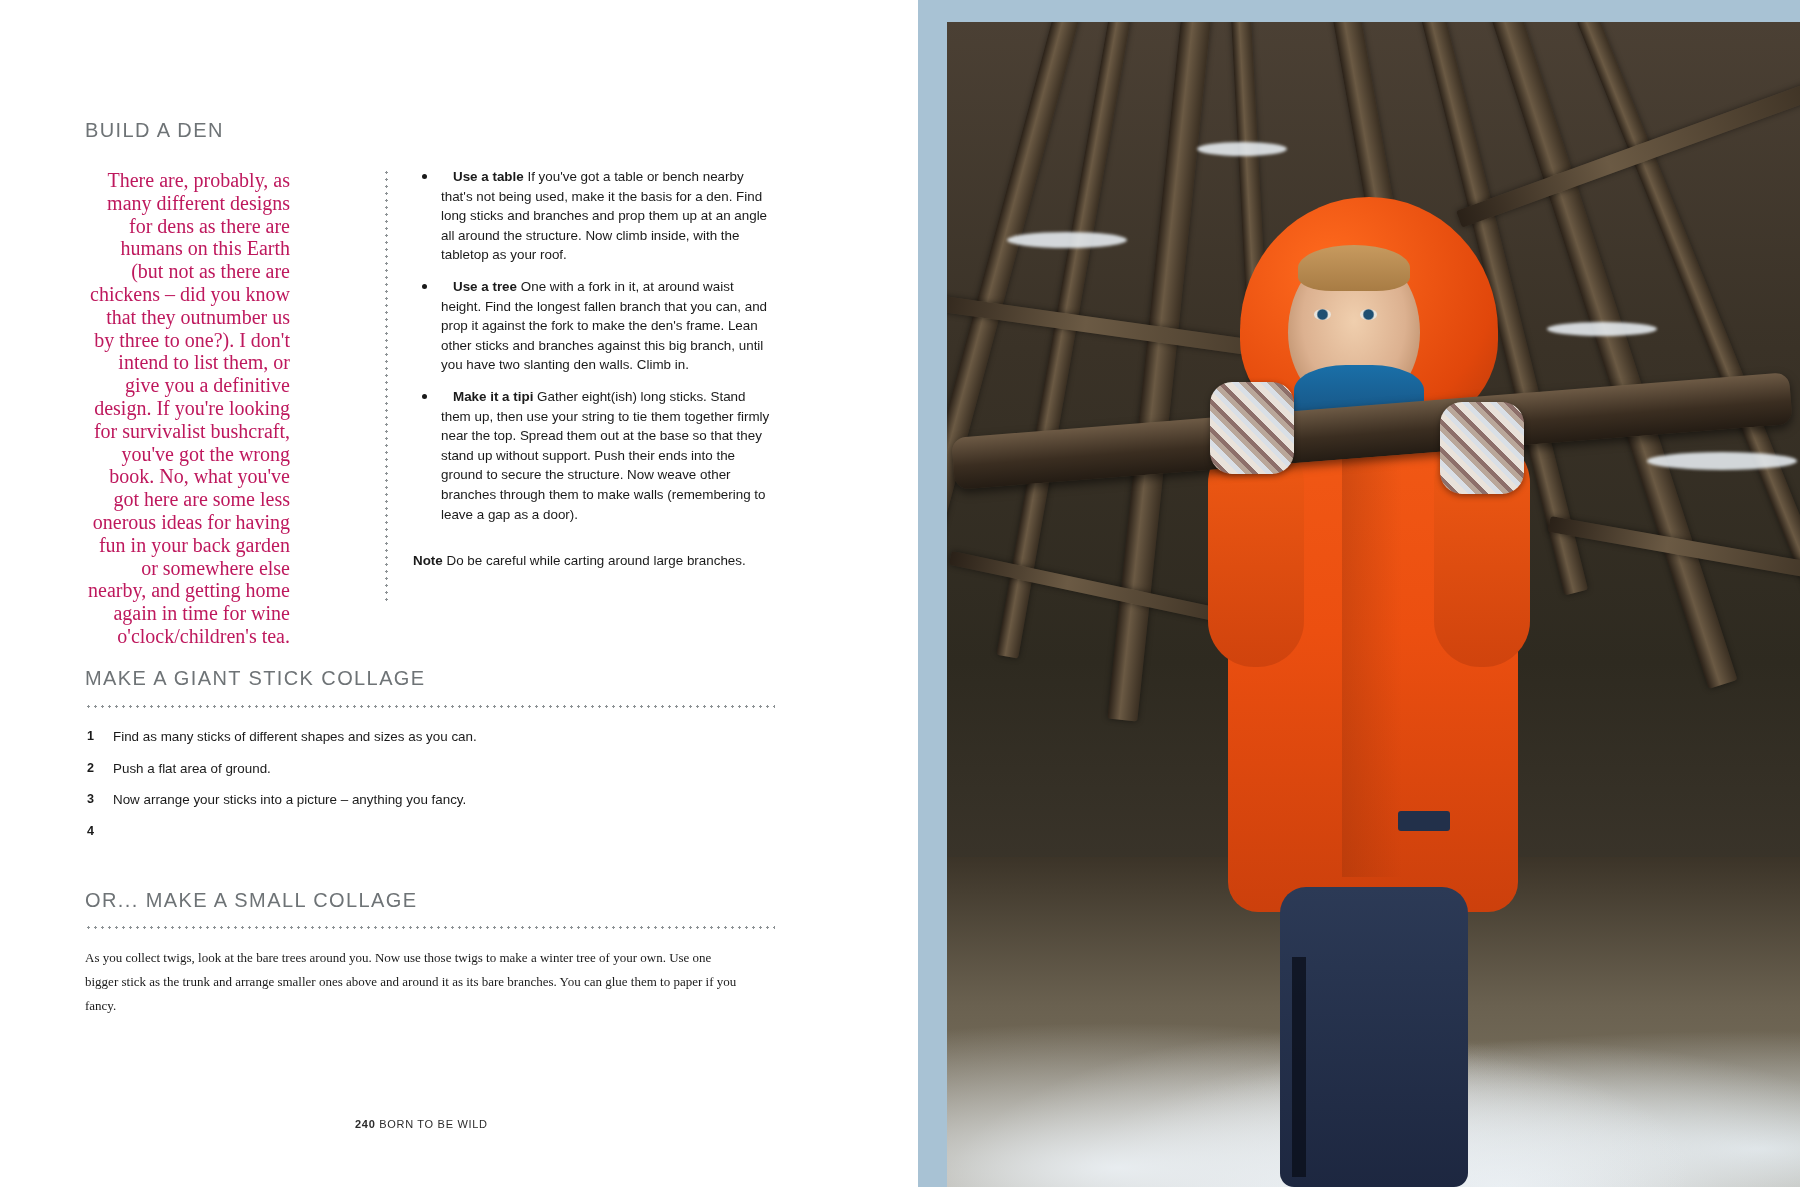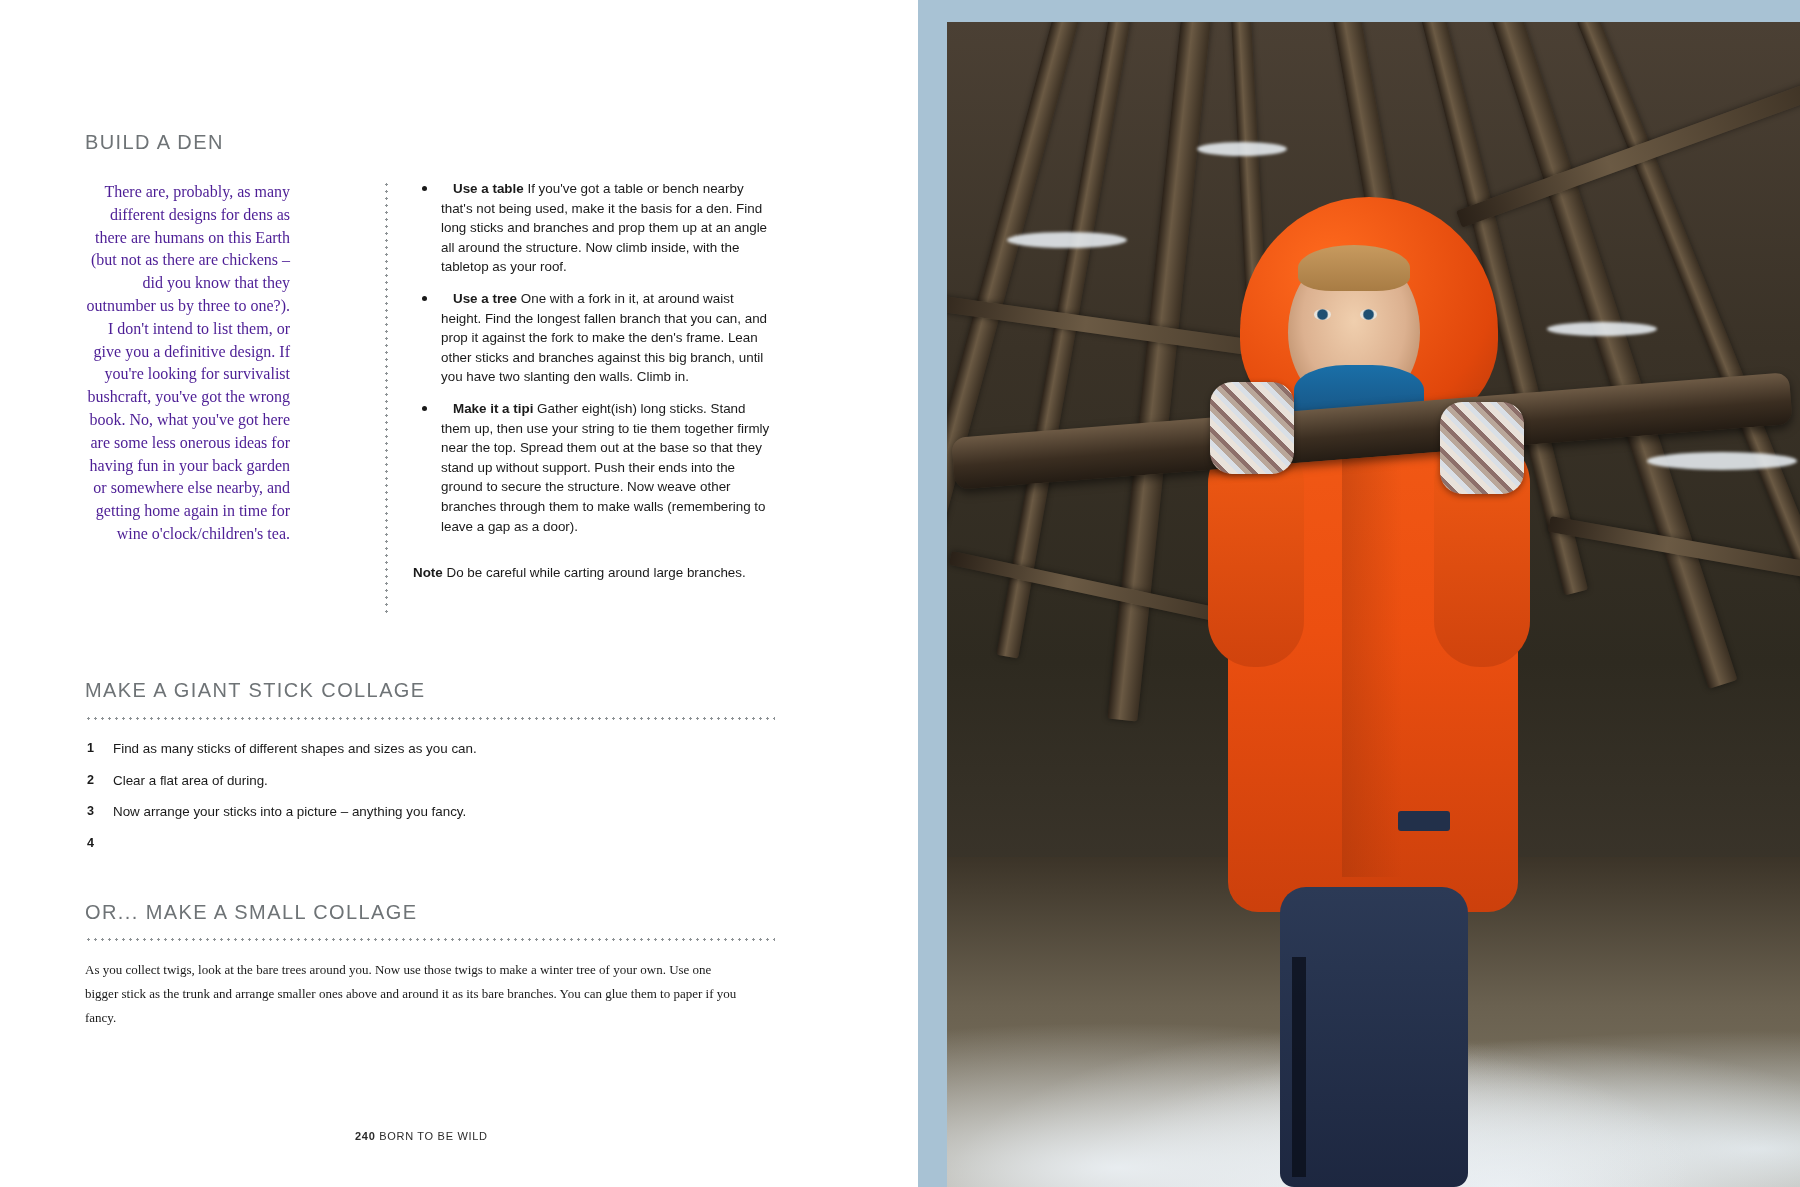--- a/index.html
+++ b/index.html
@@ -24,21 +24,21 @@
   .left-page {
     position: relative;
     width: 918px;
     height: 1187px;
     background: #ffffff;
     box-sizing: border-box;
   }
   .page-inner {
     position: absolute;
     left: 85px;
-    top: 13px;
+    top: 1px;
     width: 690px;
     height: 1063px;
   }
   h2.section-title {
     font-family: "Liberation Sans", sans-serif;
     font-weight: normal;
     font-size: 20px;
     letter-spacing: 1.4px;
     color: #6e7376;
     margin: 0;
@@ -58,23 +58,23 @@
     background-position: left center;
   }
   
   .intro-col {
     position: absolute;
     left: 0;
     top: 168px;
     width: 205px;
     text-align: right;
     font-family: "Liberation Serif", serif;
-    font-size: 16px;
+    font-size: 20px;
     line-height: 22.8px;
-    color: #4c1d95;
+    color: #be185d;
   }
   .vdots {
     position: absolute;
     left: 300px;
     top: 168px;
     width: 3px;
     height: 432px;
     background-image: radial-gradient(circle, #8c9194 1.1px, rgba(0,0,0,0) 1.3px);
     background-size: 3px 7px;
     background-repeat: repeat-y;
@@ -347,21 +347,21 @@
       <h2 class="section-title title-collage">MAKE A GIANT STICK COLLAGE</h2>
       <div class="dots dots-collage"></div>
 
       <div class="steps">
         <div class="step-row">
           <span class="step-num">1</span>
           <span>Find as many sticks of different shapes and sizes as you can.</span>
         </div>
         <div class="step-row">
           <span class="step-num">2</span>
-          <span>Clear a flat area of during.</span>
+          <span>Push a flat area of ground.</span>
         </div>
         <div class="step-row">
           <span class="step-num">3</span>
           <span>Now arrange your sticks into a picture – anything you fancy.</span>
         </div>
         <div class="step-row">
           <span class="step-num">4</span>
         </div>
       </div>
 

